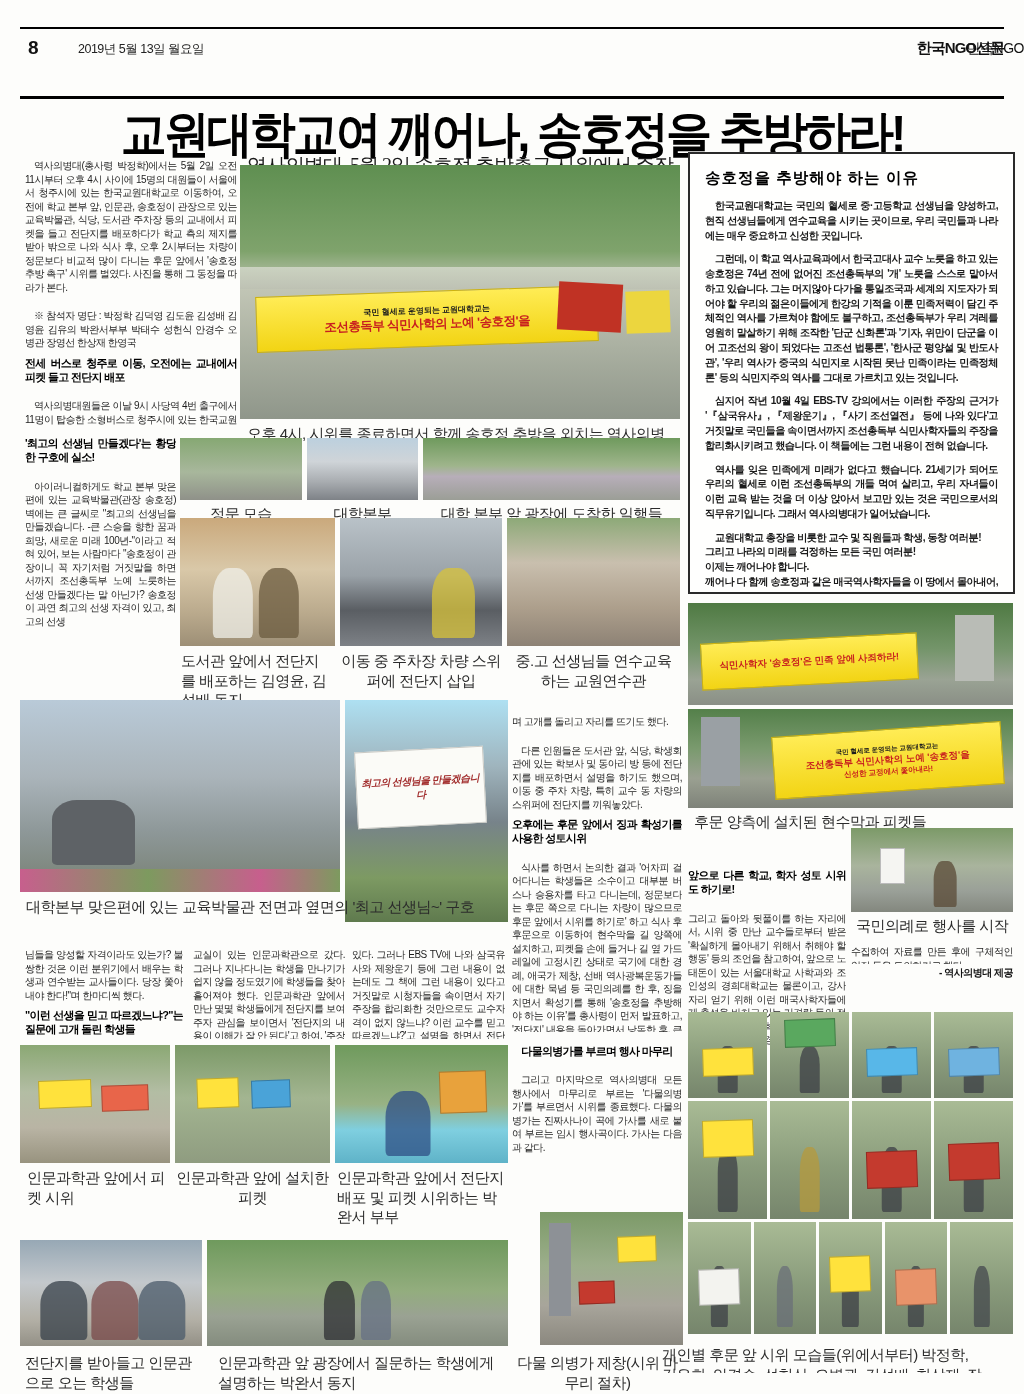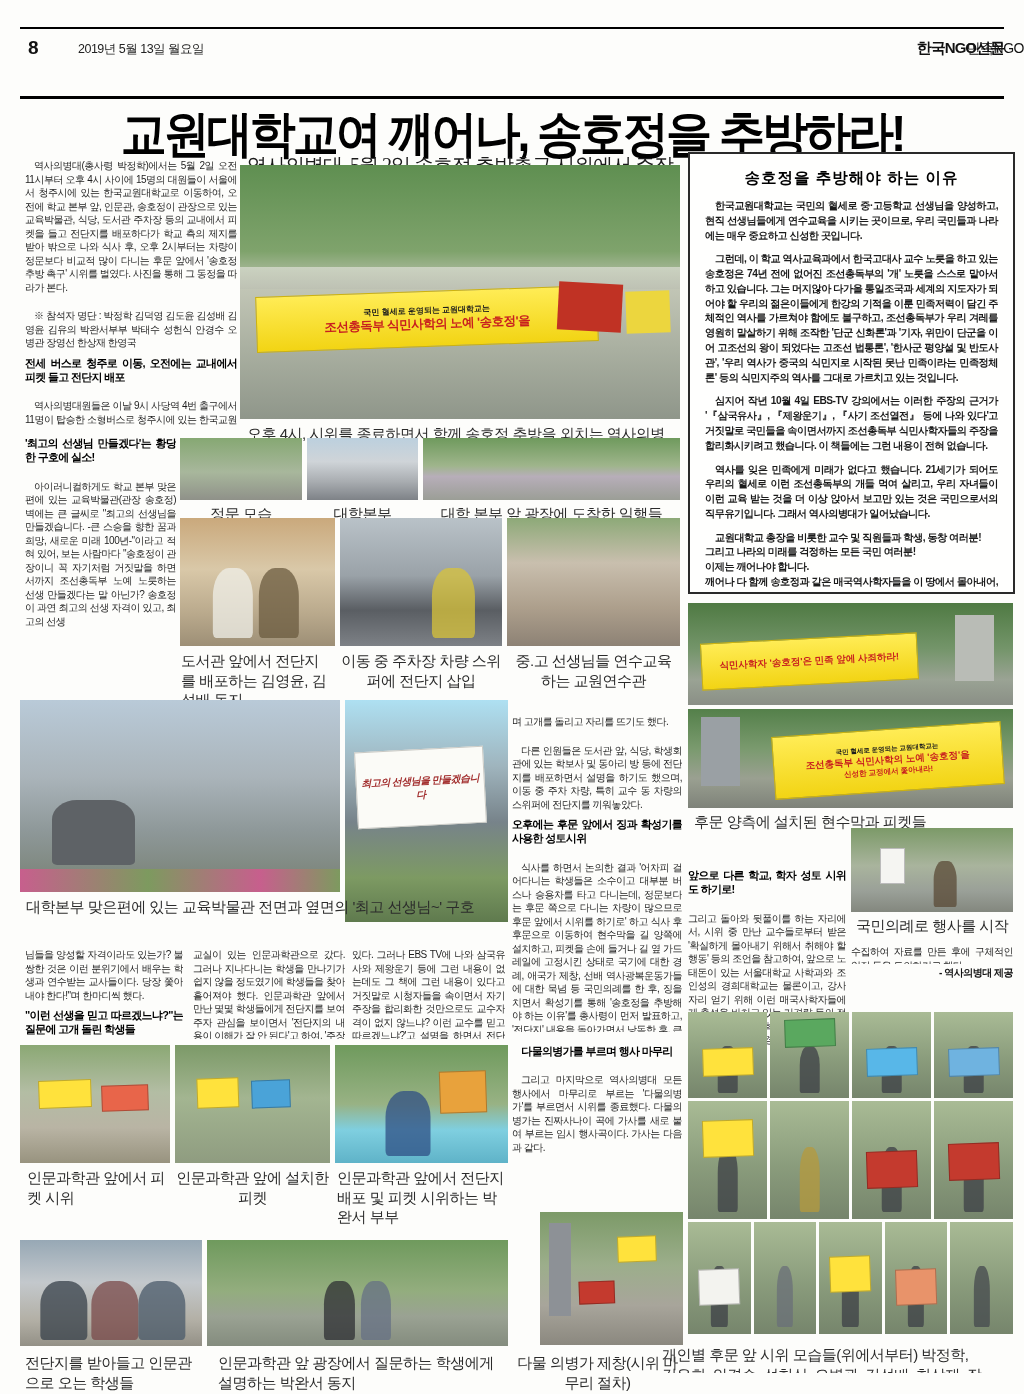--- a/index.html
+++ b/index.html
@@ -32,21 +32,21 @@
   .ybanner{position:absolute;background:linear-gradient(180deg,#ffec55,#f2d414);border:1px solid #cdb20e;
            display:flex;flex-direction:column;align-items:center;justify-content:center;text-align:center;
            font-weight:bold;overflow:hidden}
   .ybanner .k{color:#1d1d1d}
   .ybanner .r{color:#c81f1f}
   .board{position:absolute;background:#fbfbf7;border:1px solid #c9c9c4;display:flex;align-items:center;
          justify-content:center;text-align:center;font-family:"Liberation Serif",serif;font-style:italic;
          font-weight:bold;color:#a33030;overflow:hidden}
   
   .sbox{position:absolute;border:2px solid #2a2a2a;background:#fffffe;padding:12px 15px;overflow:hidden}
-  .sbox h2{margin:2px 0 10px;text-align:center;font-size:15.5px;letter-spacing:1px;color:#000}
+  .sbox h2{margin:2px 0 10px;text-align:left;font-size:15.5px;letter-spacing:1px;color:#000}
   .sbox p{margin:0 0 9px;font-size:10.2px;font-weight:bold;line-height:1.45;text-align:justify;
           letter-spacing:-0.5px;color:#1b1b1b;text-indent:10px;white-space:pre-line;word-break:break-all}
   .byline{position:absolute;font-size:10px;font-weight:bold;text-align:right;color:#111;letter-spacing:-0.5px}
   
   .grid{position:absolute;display:flex;flex-direction:column;gap:3px}
   .grow{display:flex;gap:3px}
   .gcell{flex:1;position:relative;background:linear-gradient(180deg,#a9bb95 0%,#8a9c7c 55%,#76856c 100%);overflow:hidden}
   .sign{position:absolute;left:50%;top:42%;transform:translateX(-50%) rotate(-2deg);width:62%;height:30%;
         border:1px solid rgba(0,0,0,.25)}
   .figure{position:absolute;left:50%;bottom:6%;transform:translateX(-50%);width:26%;height:55%;

